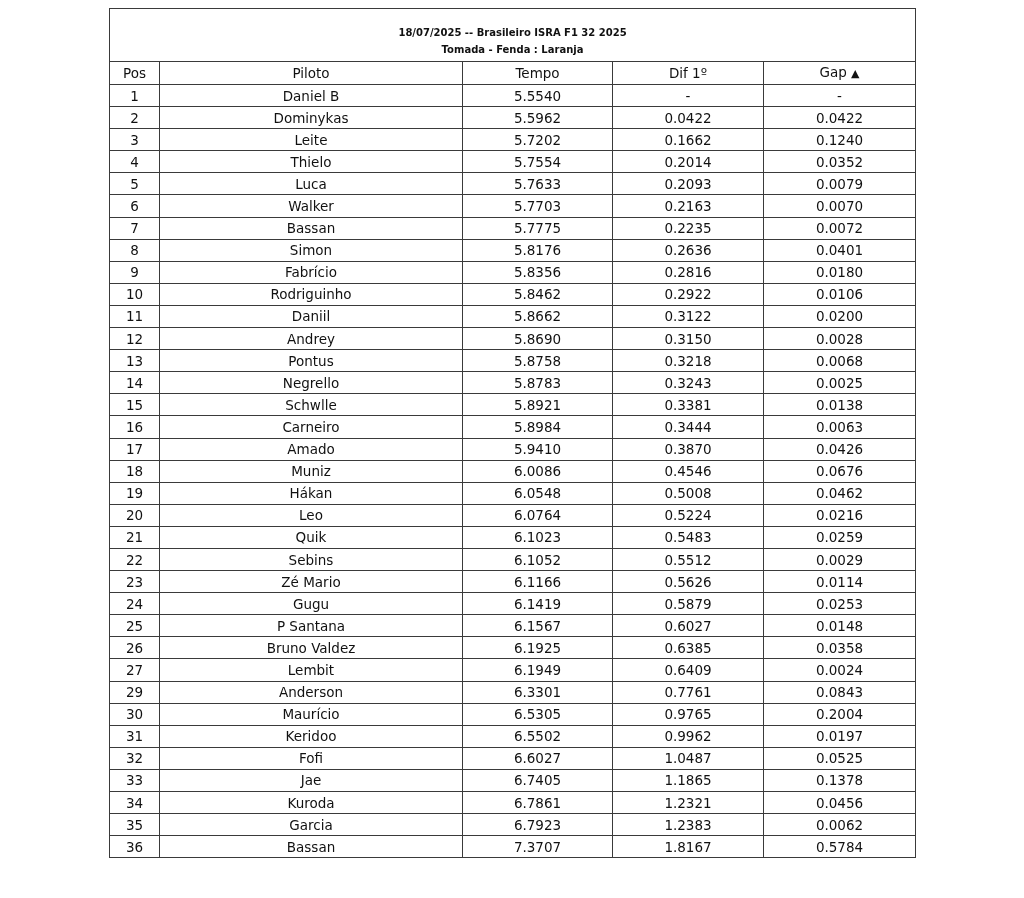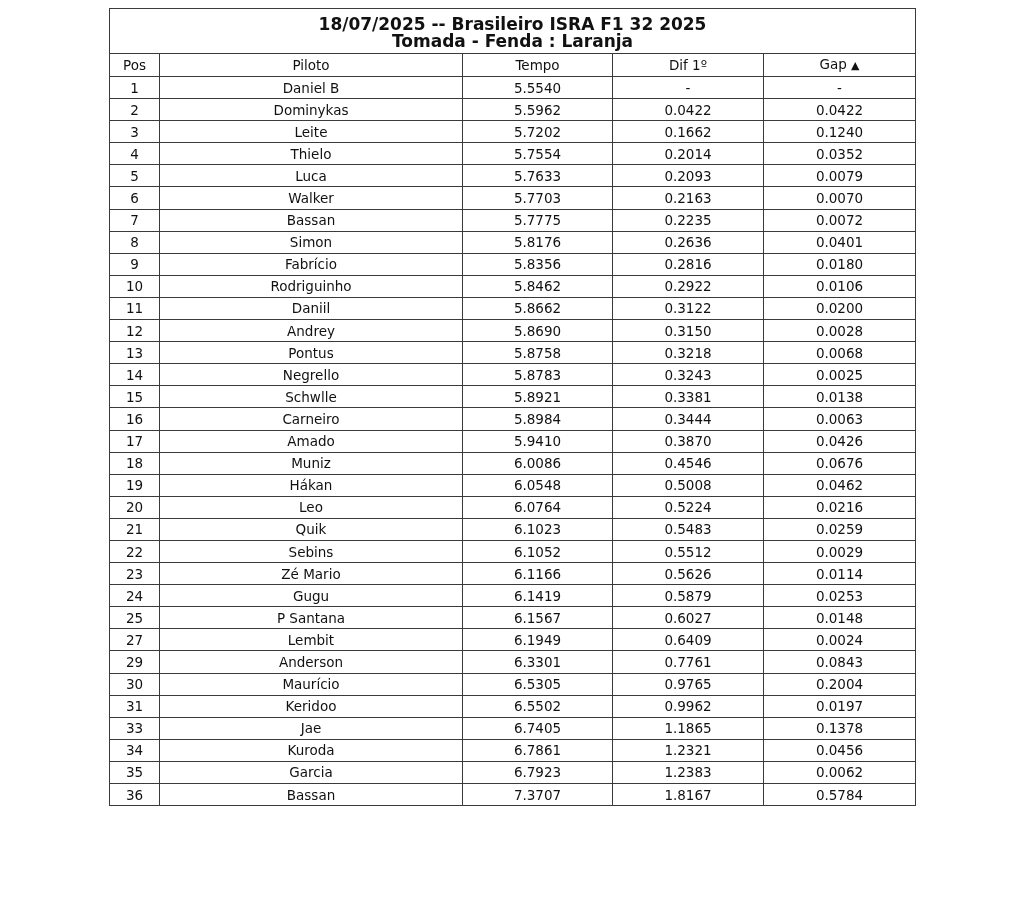--- a/index.html
+++ b/index.html
@@ -21,22 +21,22 @@
     height: 21.1px;
     line-height: 20px;
     font-weight: normal;
     white-space: nowrap;
     overflow: hidden;
   }
   table.results th.title {
     height: 40px;
     line-height: 17px;
     font-weight: bold;
-    font-size: 17px;
-    padding-top: 4px;
+    font-size: 10px;
+    padding-top: 12px;
   }
   .title-line { display: block; }
   col.c-pos { width: 50px; }
   col.c-piloto { width: 303px; }
   col.c-tempo { width: 150px; }
   col.c-dif { width: 151px; }
   col.c-gap { width: 152px; }
   .sort-icon { font-size: 11px; }
 </style>
 </head>
@@ -235,20 +235,27 @@
         <td>0.0253</td>
       </tr>
       <tr>
         <td>25</td>
         <td>P Santana</td>
         <td>6.1567</td>
         <td>0.6027</td>
         <td>0.0148</td>
       </tr>
       <tr>
+        <td>26</td>
+        <td>Bruno Valdez</td>
+        <td>6.1925</td>
+        <td>0.6385</td>
+        <td>0.0358</td>
+      </tr>
+      <tr>
         <td>27</td>
         <td>Lembit</td>
         <td>6.1949</td>
         <td>0.6409</td>
         <td>0.0024</td>
       </tr>
       <tr>
         <td>29</td>
         <td>Anderson</td>
         <td>6.3301</td>
@@ -263,20 +270,27 @@
         <td>0.2004</td>
       </tr>
       <tr>
         <td>31</td>
         <td>Keridoo</td>
         <td>6.5502</td>
         <td>0.9962</td>
         <td>0.0197</td>
       </tr>
       <tr>
+        <td>32</td>
+        <td>Fofi</td>
+        <td>6.6027</td>
+        <td>1.0487</td>
+        <td>0.0525</td>
+      </tr>
+      <tr>
         <td>33</td>
         <td>Jae</td>
         <td>6.7405</td>
         <td>1.1865</td>
         <td>0.1378</td>
       </tr>
       <tr>
         <td>34</td>
         <td>Kuroda</td>
         <td>6.7861</td>

